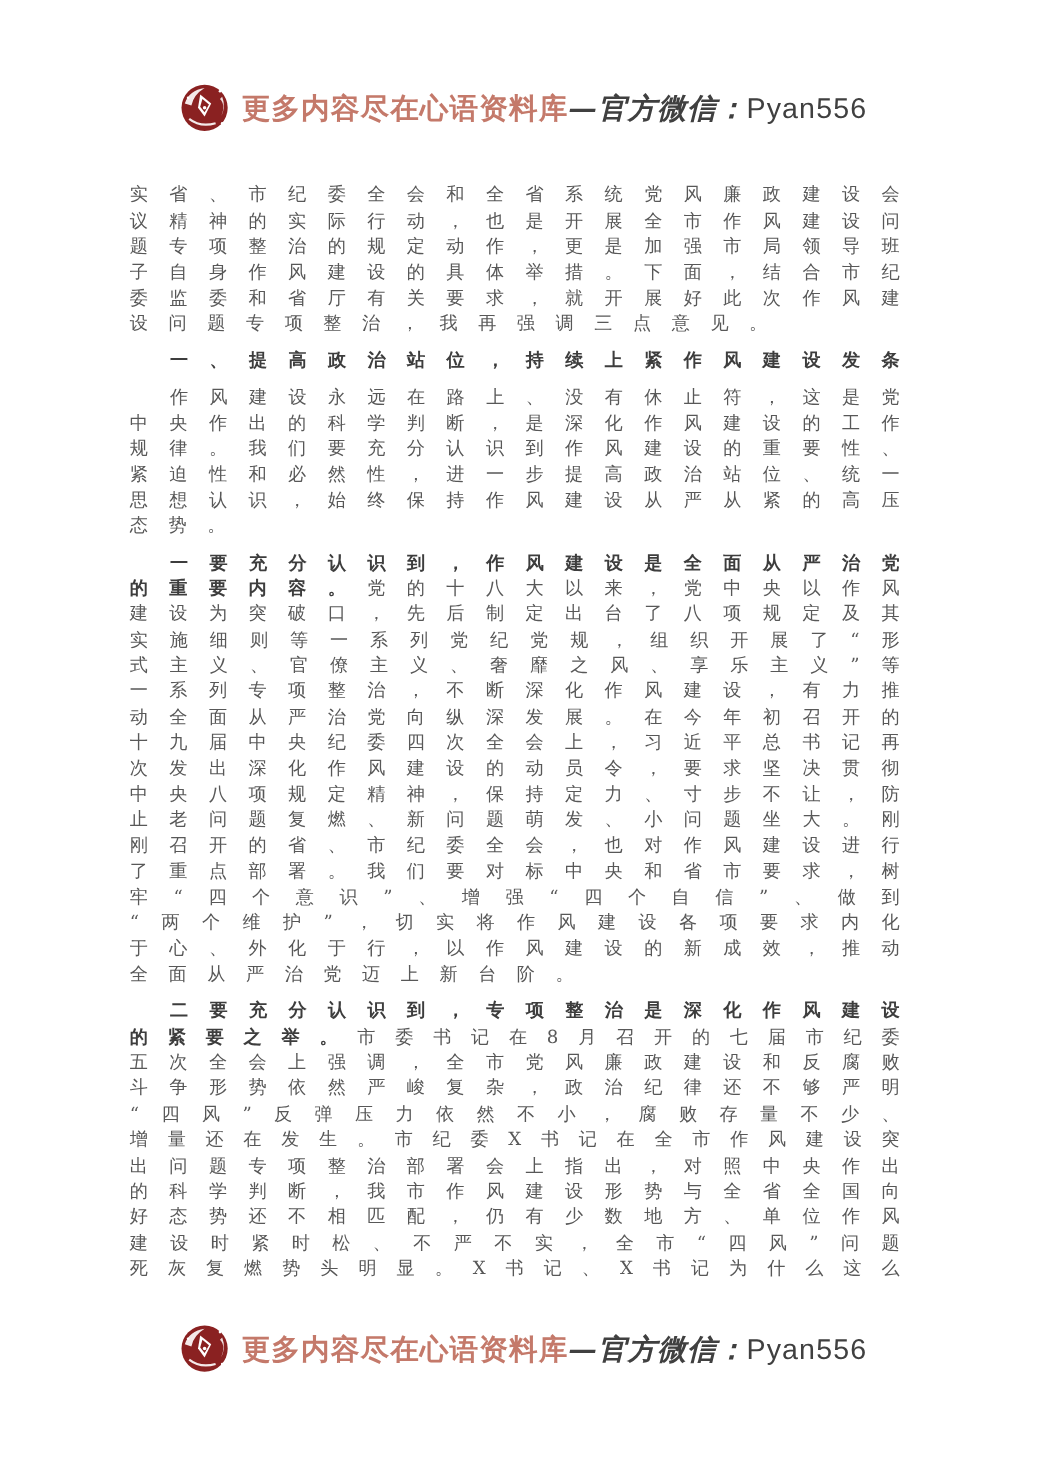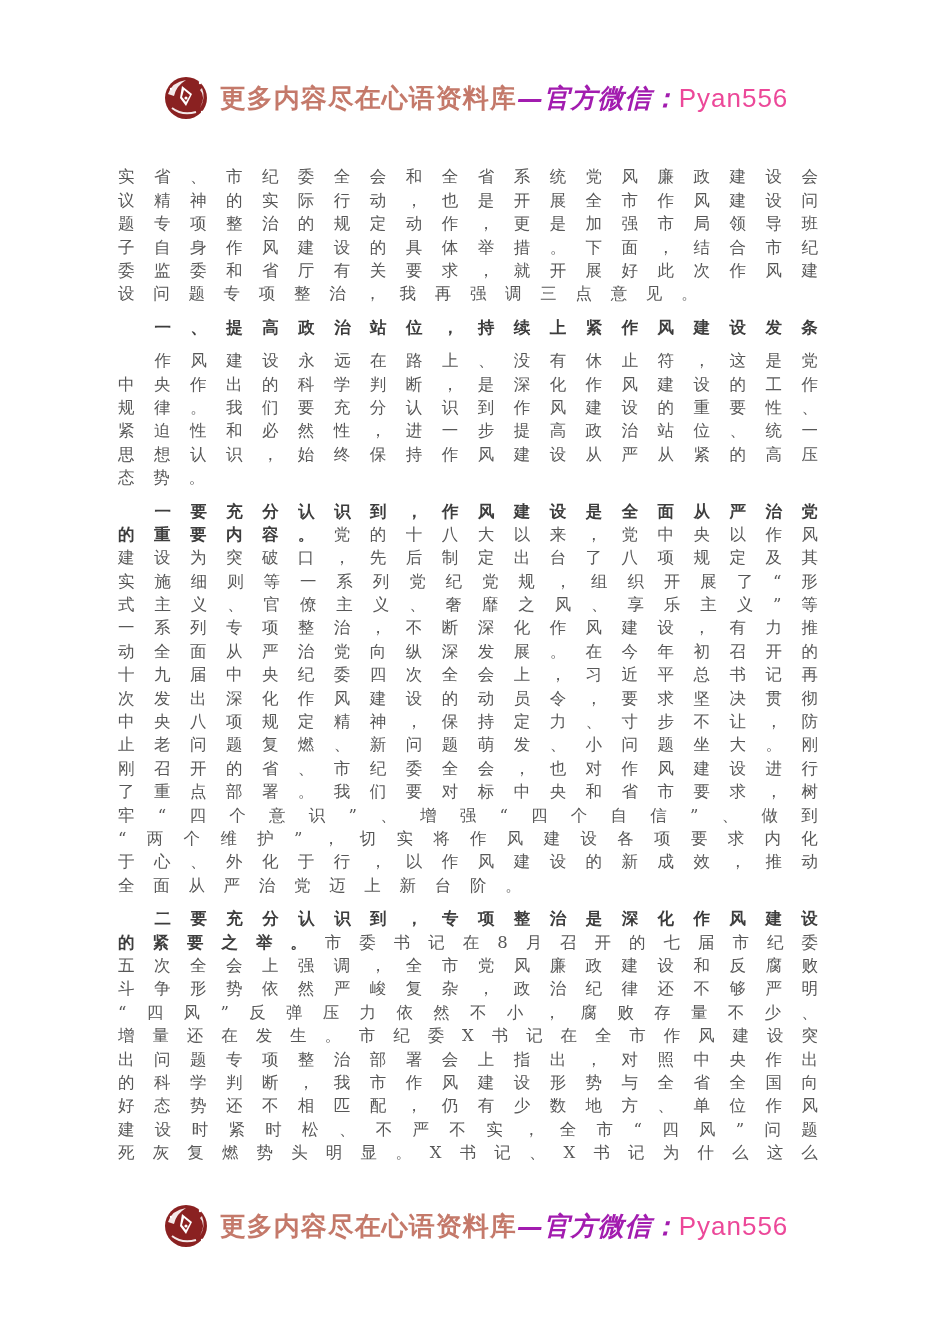--- a/index.html
+++ b/index.html
@@ -18,22 +18,22 @@
     gap:10px;
   }
   .brand.top { top:74px; }
   .brand.bottom { top:1202px; }
   .brand .logo { width:48px; height:48px; flex:0 0 48px; }
   .brand .brand-text {
     font-size:26px; letter-spacing:1px;
     white-space:nowrap;
   }
   .brand .seg-salmon { color:#c4796a; font-weight:bold;text-align:center; }
-  .brand .seg-ink   { color:#a21caf; font-weight:bold; font-style:italic; }
-  .brand .seg-code  { color:#ec4899; font-family:"Liberation Sans", sans-serif; font-weight:normal; }
+  .brand .seg-ink   { color:#404040; font-weight:bold; font-style:italic; }
+  .brand .seg-code  { color:#404040; font-family:"Liberation Sans", sans-serif; font-weight:normal; }
   
   .doc {
     position:absolute;
     top:166px; left:118px;
     width:700px;
     color:#585858;
     font-size:16.5px;
   }
   .block { margin-top:10px; }
   .block:first-child { margin-top:0; }

